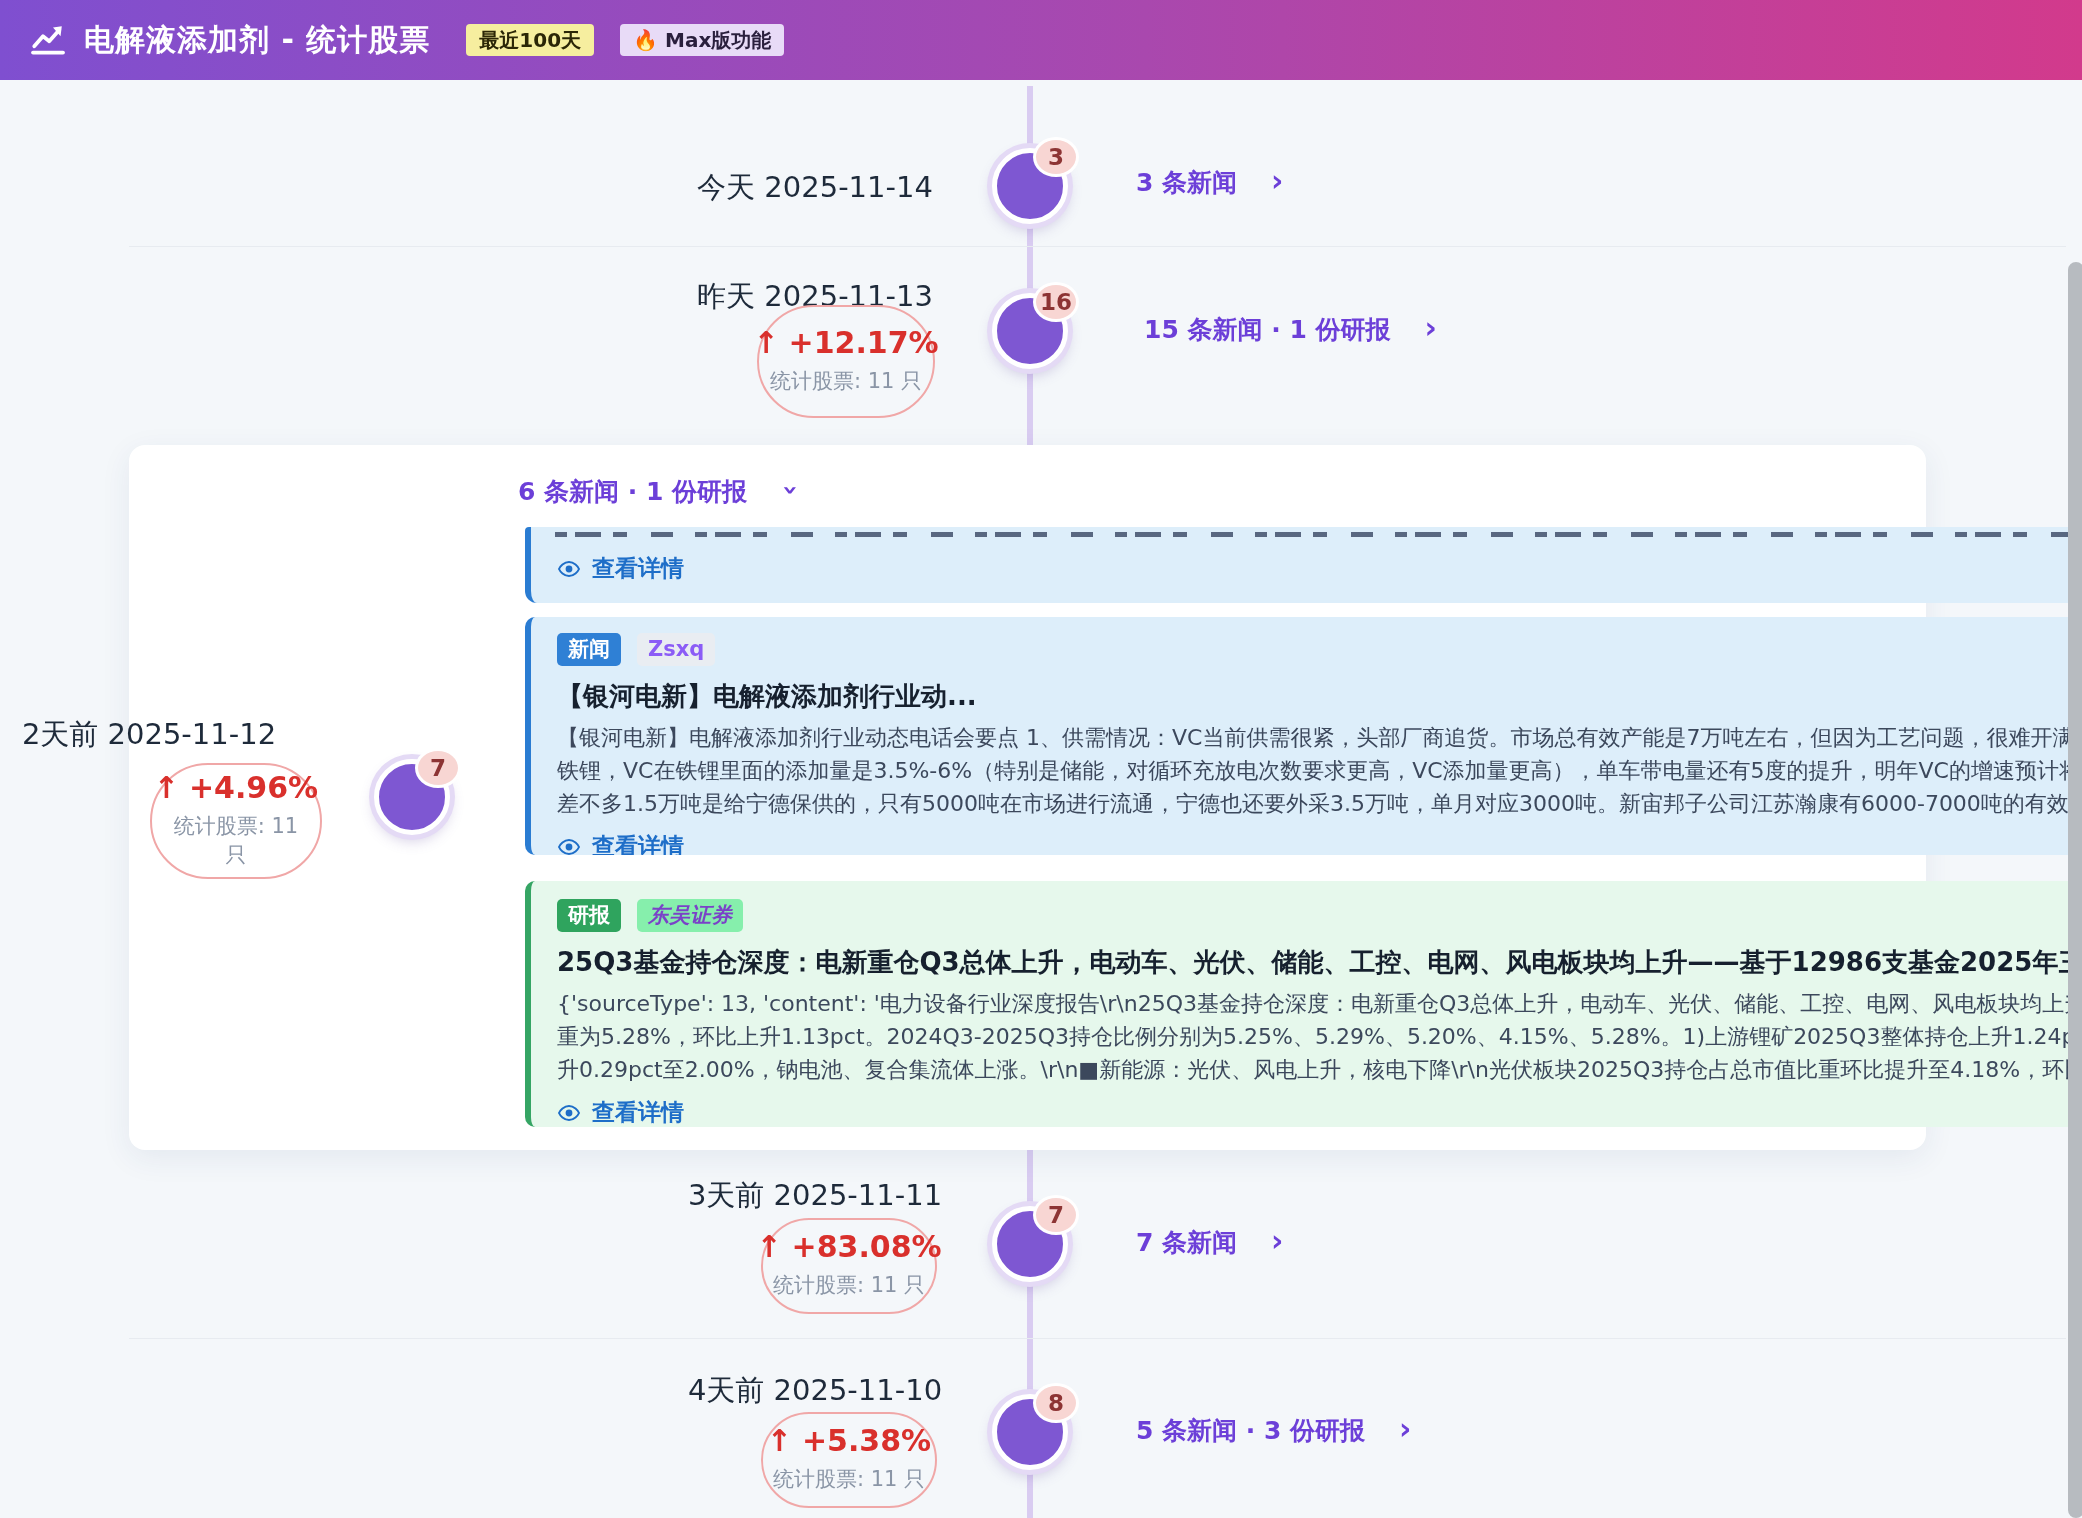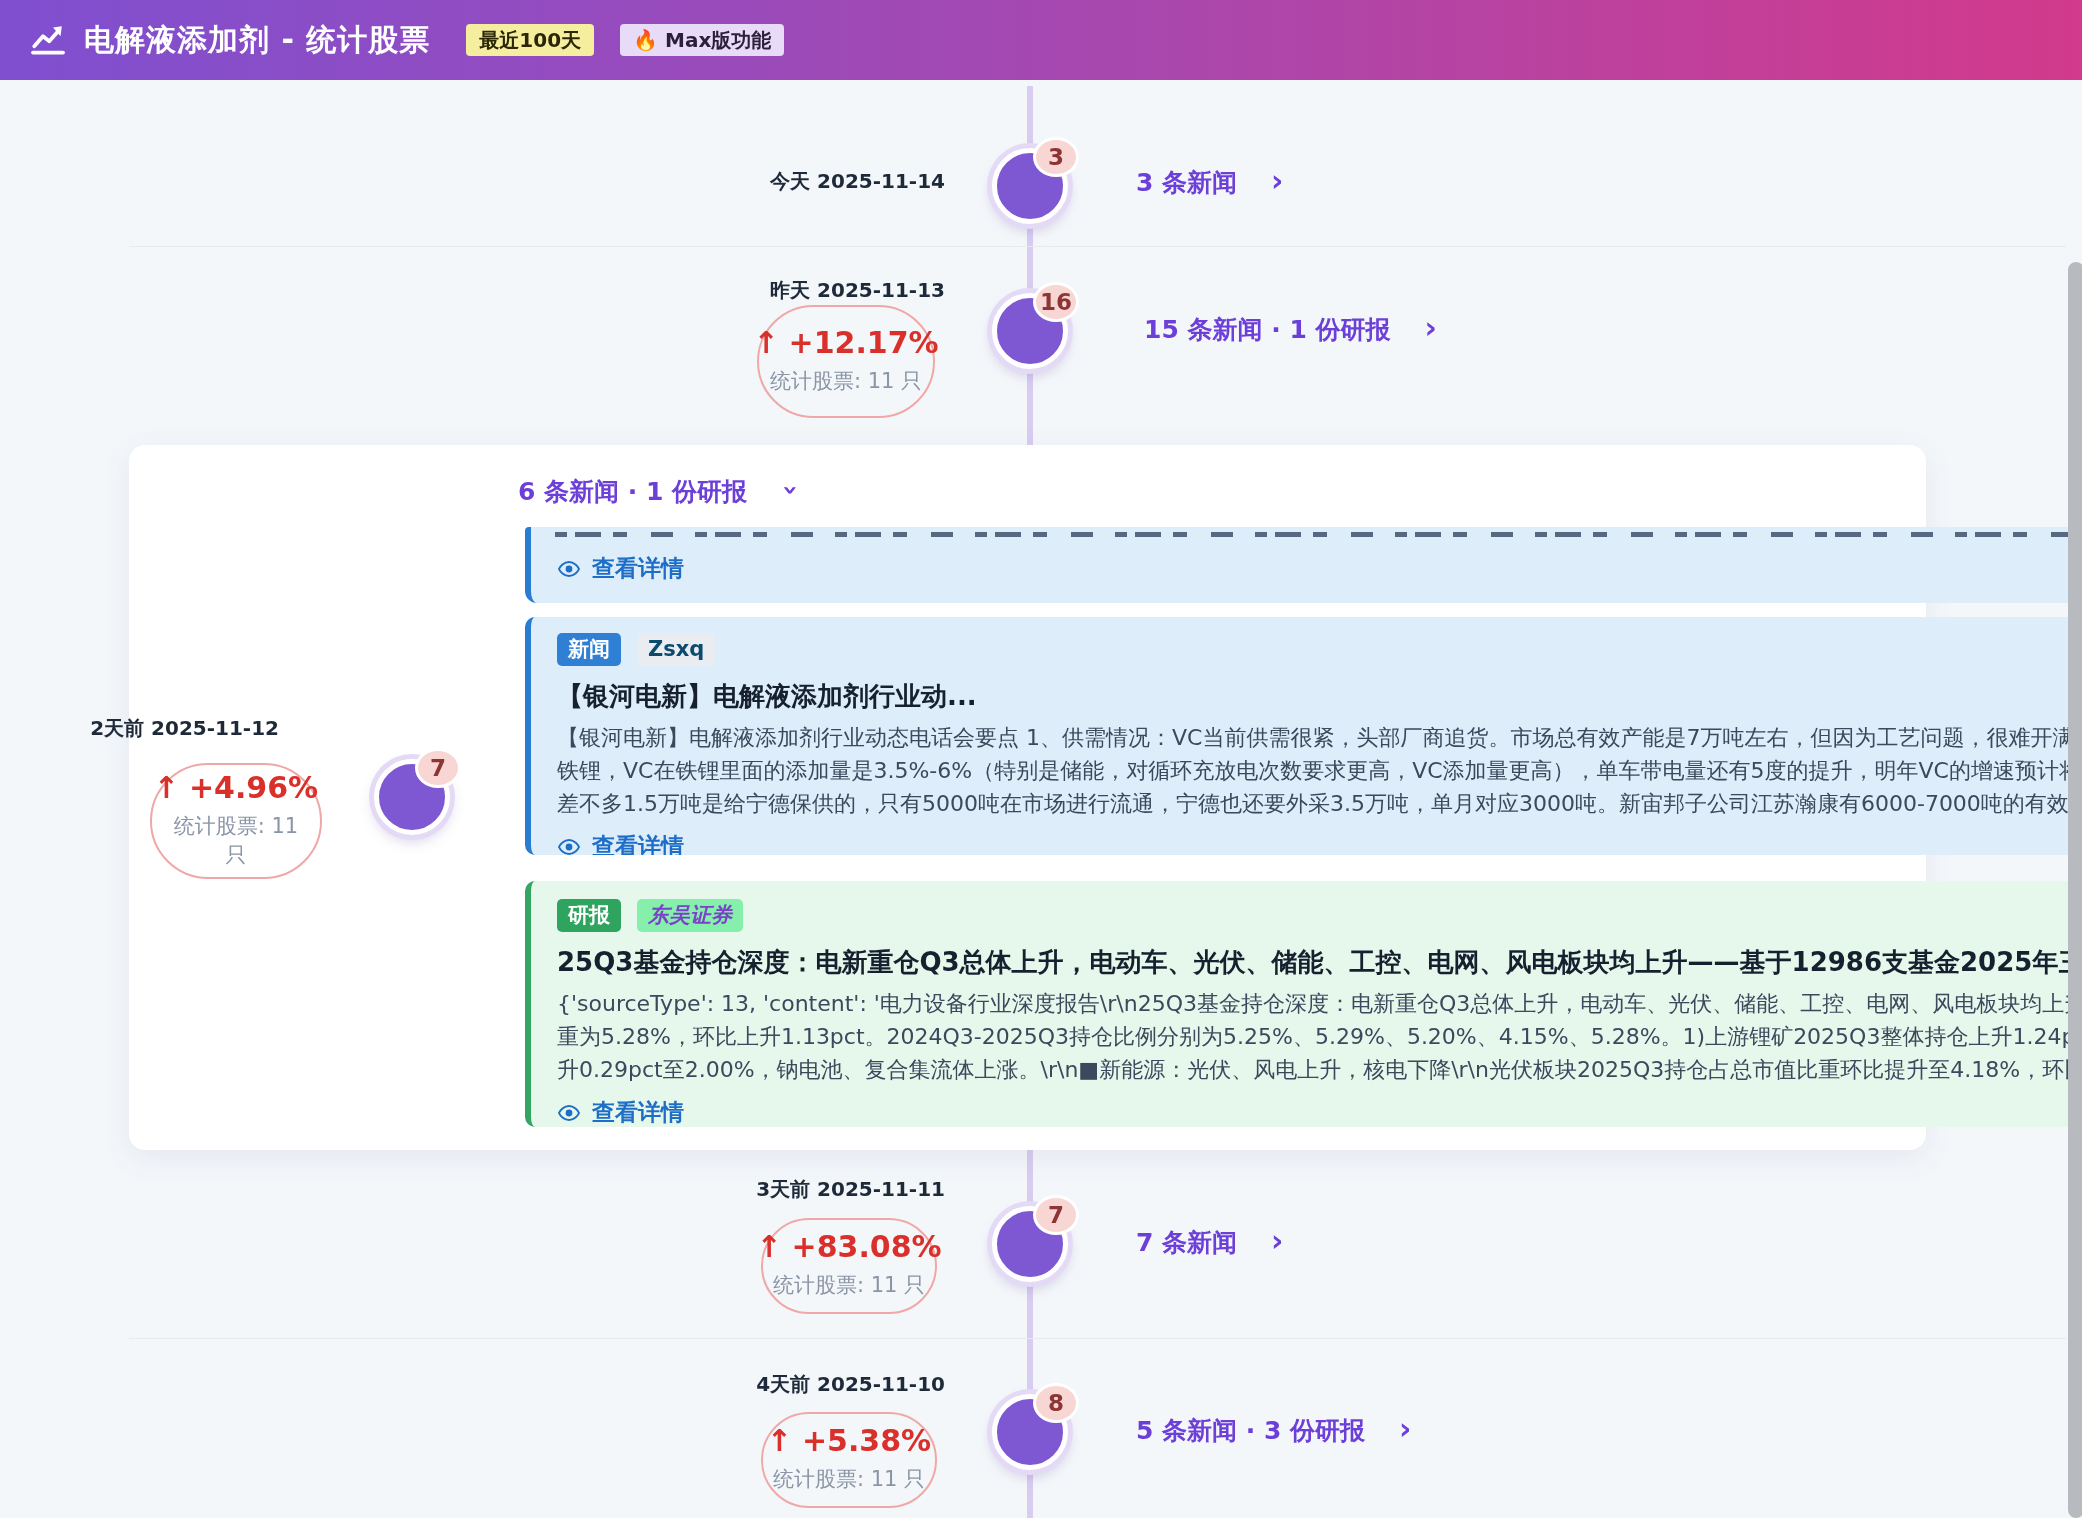--- a/index.html
+++ b/index.html
@@ -15,21 +15,21 @@
   #range-badge{background:#f6ee9f;color:#2b2606;margin-left:36px;}
   #max-badge{background:rgba(236,227,250,0.95);color:#2a1f3d;margin-left:26px;display:flex;align-items:center;gap:7px;}
 
   
   #tline{position:absolute;left:1027px;top:86px;width:6px;height:1432px;background:#d9ccf1;z-index:1;}
   .divider{position:absolute;left:129px;width:1937px;height:1px;background:#e7ebf0;z-index:1;}
   #div1{top:246px;} #div2{top:1338px;}
   #scroll-thumb{position:absolute;right:-2px;top:262px;width:16px;height:1256px;background:#b7bbc0;border-radius:9px;z-index:40;}
 
   
-  .date-label{position:absolute;width:260px;text-align:right;font-size:20px;font-weight:bold;color:#1e2a3a;z-index:3;white-space:nowrap;}
+  .date-label{position:absolute;width:260px;text-align:center;font-size:29px;font-weight:normal;color:#1e2a3a;z-index:3;white-space:nowrap;}
   #r1-label{left:685px;top:168px;}
   #r2-label{left:685px;top:277px;}
   #r4-label{left:685px;top:1176px;}
   #r5-label{left:685px;top:1371px;}
 
   .pill{position:absolute;border:2px solid #f0a7a7;border-radius:60px;z-index:3;box-sizing:border-box;
     display:flex;flex-direction:column;justify-content:center;align-items:center;}
   .pill .pct{display:flex;align-items:center;gap:10px;font-size:30px;font-weight:bold;color:#d9302c;line-height:1;}
   .pill .arrow{font-size:30px;font-weight:bold;}
   .pill .stocks{font-size:21px;color:#8a95a6;margin-top:9px;line-height:1.35;white-space:nowrap;}
@@ -72,21 +72,21 @@
   #cardA .sliver{height:5px;margin:5px 20px 0 24px;opacity:.85;
     background:repeating-linear-gradient(90deg,#41506b 0 12px,transparent 12px 20px,#41506b 20px 46px,transparent 46px 58px,#41506b 58px 72px,transparent 72px 96px,#41506b 96px 118px,transparent 118px 140px);}
   #cardA .view-row{margin:16px 0 0 26px;}
   #cardB{margin-top:14px;height:238px;padding:16px 0 0 26px;}
   #cardC{margin-top:26px;height:246px;padding:18px 0 0 26px;}
 
   .tag-row{display:flex;align-items:center;gap:16px;}
   .tag{font-size:21px;font-weight:bold;padding:4px 11px;border-radius:5px;line-height:1.2;}
   .tag.t-news{background:#2f80d5;color:#fff;}
   .tag.t-report{background:#2fa45e;color:#fff;}
-  .tag.t-source{background:#e9edf2;color:#0c4a6e;}
+  .tag.t-source{background:#e9edf2;color:#8b5cf6;}
   .tag.t-source-purple{background:#86efac;color:#7a42c8;font-style:italic;}
   .card-title{margin-top:13px;font-size:26px;font-weight:bold;color:#16202e;white-space:nowrap;overflow:hidden;}
   .card-body{margin-top:7px;}
   .body-line{font-size:22px;color:#3c485c;line-height:33px;white-space:nowrap;overflow:hidden;}
   .view-row{display:flex;align-items:center;gap:11px;color:#1e6ec8;font-weight:bold;font-size:23px;cursor:pointer;}
   .card .view-row{margin-top:11px;}
   .eye{display:inline-flex;}
 </style>
 </head>
 <body>

